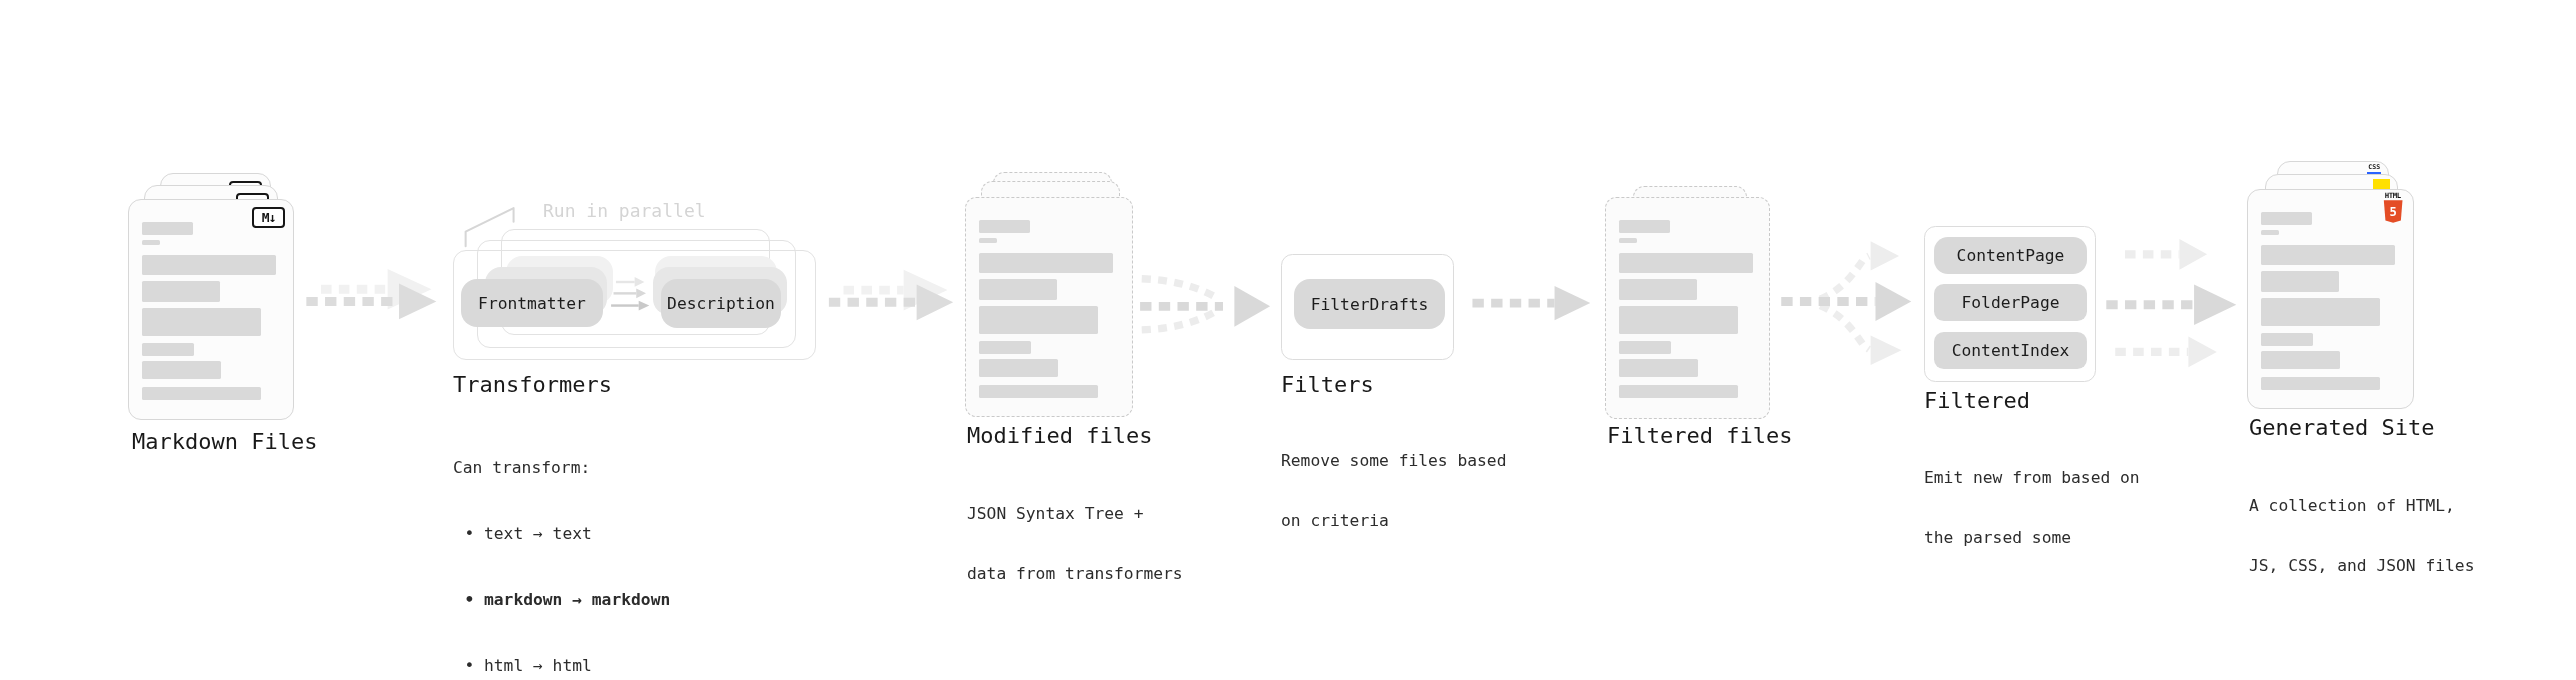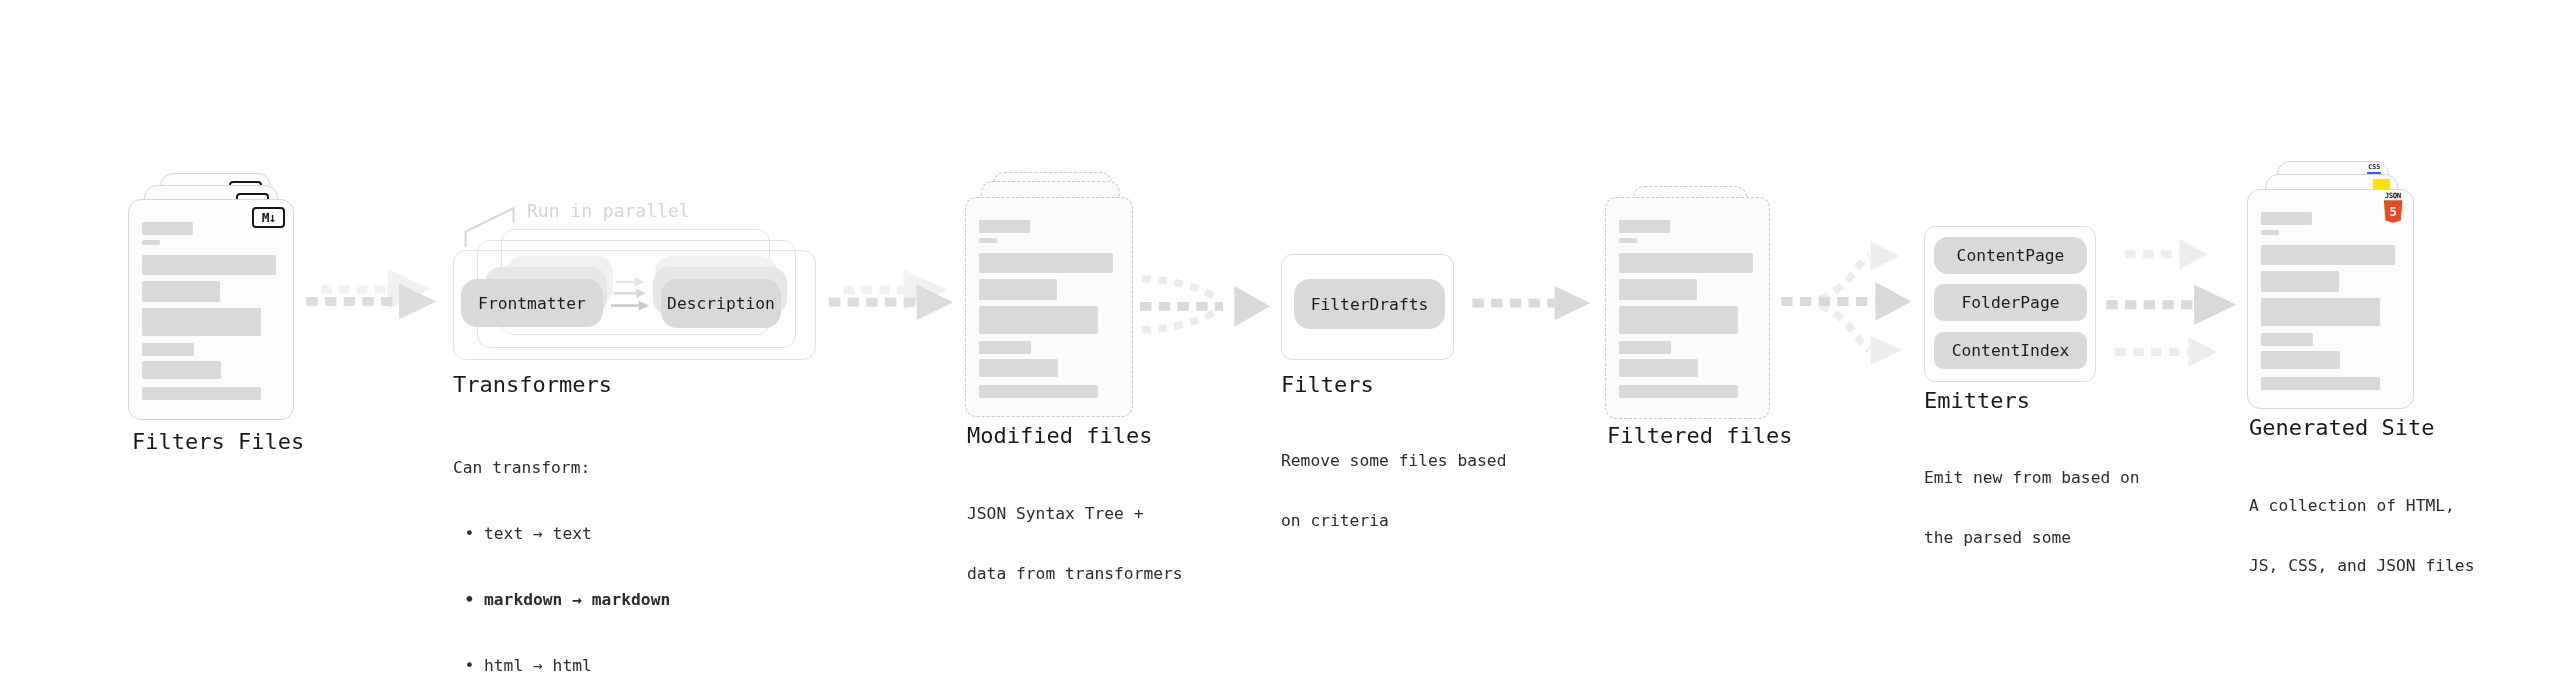--- a/index.html
+++ b/index.html
@@ -35,21 +35,21 @@
   .pill{position:absolute;background:#d9d9d9;border-radius:16px;display:flex;align-items:center;justify-content:center;
     font-size:16.3px;color:#1c1c1c;}
   .pill.ghost1{background:#e7e7e7;}
   .pill.ghost2{background:#f1f1f1;}
   .pill.small{border-radius:9.8px;}
 
   
   .sec-title{position:absolute;font-size:22px;line-height:22px;color:#191919;white-space:pre;}
   .sec-sub{position:absolute;font-size:16.3px;line-height:20px;color:#2c2c2c;white-space:pre;}
   .bullets{position:absolute;font-size:16.3px;line-height:22px;color:#2c2c2c;white-space:pre;}
-  .note{position:absolute;font-size:18px;line-height:18px;color:#d4d4d4;white-space:pre;}
+  .note{position:absolute;font-size:18px;line-height:18px;color:#d4d4d4;white-space:pre;margin-left:16px;}
 </style>
 </head>
 <body>
 
 <div id="canvas">
 
   <svg class="overlay" width="2576" height="681" viewBox="0 0 3170 838">
 
     <g>
       <g stroke="#f1f1f1" fill="#f1f1f1">
@@ -138,21 +138,21 @@
           <div class="bar" style="width: 51px; height: 13px; margin-top: 0px;"></div>
           <div class="bar" style="width: 18px; height: 4.9px; margin-top: 4.9px;"></div>
           <div class="bar" style="width: 134px; height: 20.3px; margin-top: 9.8px;"></div>
           <div class="bar" style="width: 78px; height: 20.3px; margin-top: 6.5px;"></div>
           <div class="bar" style="width: 119px; height: 28px; margin-top: 6.5px;"></div>
           <div class="bar" style="width: 52px; height: 13px; margin-top: 6.5px;"></div>
           <div class="bar" style="width: 79px; height: 18px; margin-top: 5.7px;"></div>
           <div class="bar" style="width: 119px; height: 13px; margin-top: 7.3px;"></div>
         </div>
     </div>
-    <div class="sec-title" style="left:132px;top:431px;">Filters Files</div>
+    <div class="sec-title" style="left:132px;top:431px;">Markdown Files</div>
   </div>
 
   <div class="abs">
     <div class="frame" style="left:501px;top:229px;width:269px;height:106px;"></div>
     <div class="frame" style="left:477px;top:240px;width:319px;height:108px;"></div>
     <div class="frame" style="left:453px;top:250px;width:363px;height:110px;"></div>
 
     <div class="pill ghost2" style="left:506px;top:256px;width:107px;height:48px;"></div>
     <div class="pill ghost1" style="left:485px;top:267px;width:122px;height:48px;"></div>
     <div class="pill" style="left:461px;top:279px;width:142px;height:48px;">Frontmatter</div>
@@ -218,40 +218,40 @@
         </div>
     </div>
     <div class="sec-title" style="left:1607px;top:425px;">Filtered files</div>
   </div>
 
   <div class="abs">
     <div class="box" style="left:1924px;top:226px;width:172px;height:156px;"></div>
     <div class="pill small" style="left:1934px;top:237px;width:153px;height:37px;border-radius:14px;">ContentPage</div>
     <div class="pill small" style="left:1934px;top:284px;width:153px;height:37px;">FolderPage</div>
     <div class="pill small" style="left:1934px;top:332px;width:153px;height:37px;">ContentIndex</div>
-    <div class="sec-title" style="left:1924px;top:390px;">Emitters</div>
+    <div class="sec-title" style="left:1924px;top:390px;">Filtered</div>
     <div class="sec-sub" style="left:1924px;top:428px;">
       <div>Emit new from based on</div>
       <div>the parsed some</div>
     </div>
   </div>
 
   <div class="abs">
     <div class="card" style="left:2277px;top:161px;width:112px;height:203px;z-index:1;">
       <div class="css-badge">
         <div class="css-txt">CSS</div>
         <div class="css-bar"></div>
       </div>
     </div>
     <div class="card" style="left:2265px;top:174px;width:133px;height:210px;z-index:2;">
       <div class="js-badge"></div>
     </div>
     <div class="card" style="left:2247px;top:189px;width:167px;height:220px;z-index:3;">
       <div class="html5-badge">
-        <div class="html-txt">JSON</div>
+        <div class="html-txt">HTML</div>
         <svg width="20.3" height="23" viewBox="0 0 25 28" style="display:block;margin:0.8px auto 0;">
           <path d="M1 0 L24 0 L22 25 L12.5 28 L3 25 Z" fill="#e44d26"></path>
           <text x="12.5" y="20" text-anchor="middle" font-size="15" font-weight="bold" fill="#ffffff" font-family="DejaVu Sans Mono, Liberation Mono, monospace">5</text>
         </svg>
       </div>
       <div class="doc-lines">
           <div class="bar" style="width: 51px; height: 13px; margin-top: 0px;"></div>
           <div class="bar" style="width: 18px; height: 4.9px; margin-top: 4.9px;"></div>
           <div class="bar" style="width: 134px; height: 20.3px; margin-top: 9.8px;"></div>
           <div class="bar" style="width: 78px; height: 20.3px; margin-top: 6.5px;"></div>

